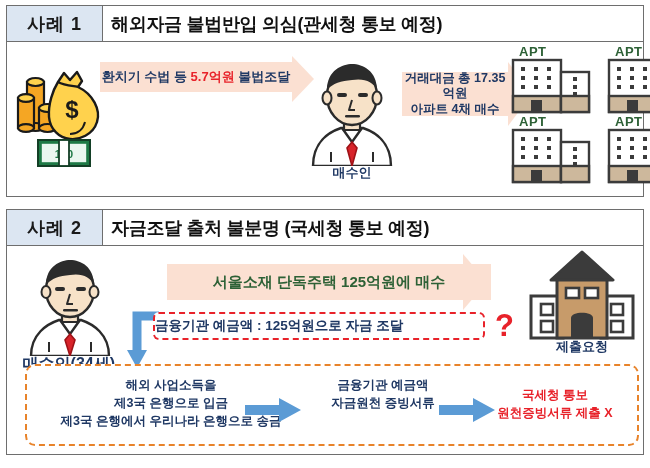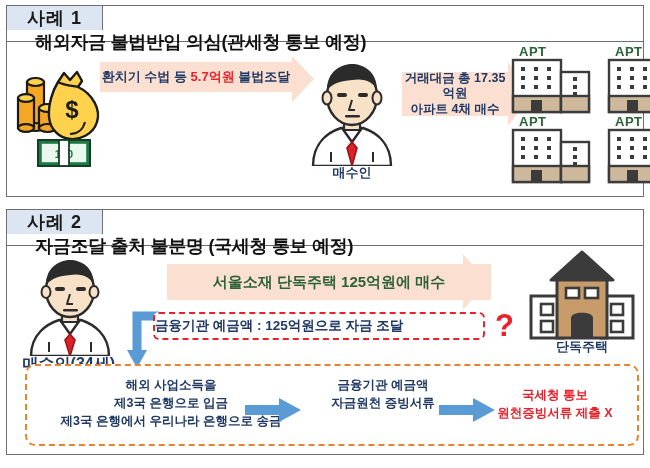--- a/index.html
+++ b/index.html
@@ -31,40 +31,39 @@
   }
   #panel-1 { height: 192px; }
   #panel-2 { height: 246px; margin-top: 12px; }
 
   .panel-header {
     display: flex;
     align-items: stretch;
     border-bottom: 1.5px solid #6e6e6e;
     height: 36px;
     box-sizing: border-box;
-    flex-direction: column;
   }
   .panel-header .case-tag {
     width: 96px;
     background: #dce6f2;
     border-right: 1.5px solid #6e6e6e;
     display: flex;
     align-items: center;
     justify-content: center;
     font-size: 18px;
     font-weight: bold;
     color: #1a1a1a;
     letter-spacing: 1px;
     box-sizing: border-box;
   }
   .panel-header .case-title {
     flex: 1;
     display: flex;
     align-items: center;
-    padding-left: 28px;
+    padding-left: 8px;
     font-size: 18px;
     font-weight: bold;
     color: #111111;
     letter-spacing: -0.3px;
   }
   .panel-body {
     position: relative;
     height: calc(100% - 36px);
   }
 
@@ -420,21 +419,21 @@
           <path d="M24 32 L55 4 L86 32 Z" fill="#3b3b3b" stroke="#3b3b3b" stroke-width="3" stroke-linejoin="round"></path>
 
           <g fill="#ffffff" stroke="#3b3b3b" stroke-width="2.6">
             <rect x="39" y="40" width="13" height="10"></rect>
             <rect x="58" y="40" width="13" height="10"></rect>
           </g>
 
           <path d="M44 90 L44 70 C44 63 66 63 66 70 L66 90 Z" fill="#3b3b3b"></path>
         </svg>
       </div>
-      <div class="fig-label" style="left:520px; top:92px; width:110px;">단독주택</div>
+      <div class="fig-label" style="left:520px; top:92px; width:110px;">제출요청</div>
 
       <div class="elbow" style="left:100px; top:60px; width:54px; height:64px;">
         <svg width="54" height="64" viewBox="0 0 54 64">
           <path d="M52 10 L30 10 L30 44" fill="none" stroke="#5b9bd5" stroke-width="9" stroke-linejoin="miter"></path>
           <path d="M30 62 L20 44 L40 44 Z" fill="#5b9bd5"></path>
         </svg>
       </div>
 
       <div class="dashed-red-box" style="left:146px; top:66px; width:332px; height:28px;">
         <span>금융기관 예금액 : 125억원으로 자금 조달</span>

